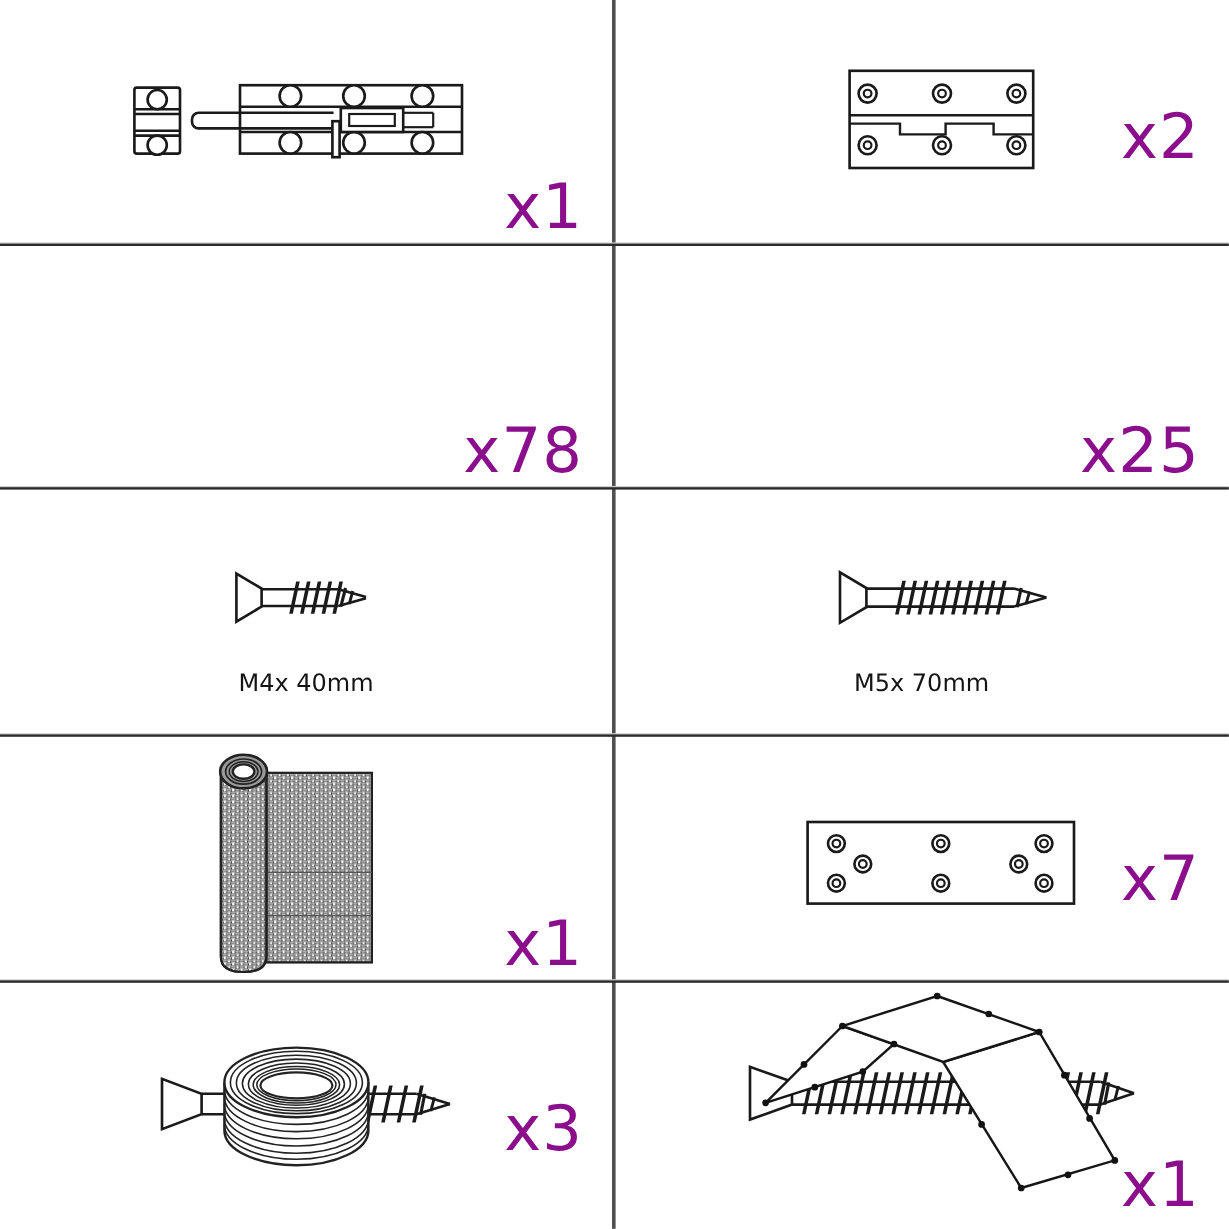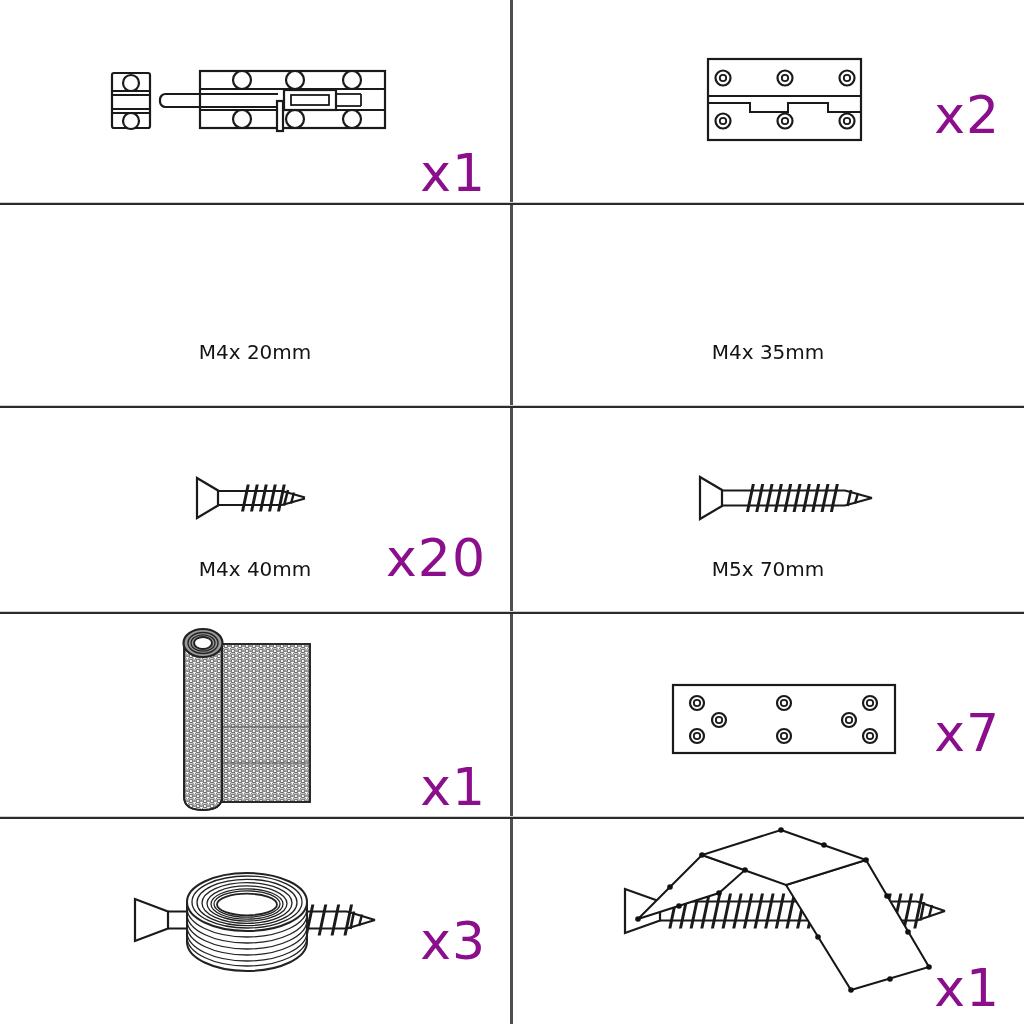--- a/index.html
+++ b/index.html
@@ -111,54 +111,53 @@
     <line x1="24" y1="17" x2="88" y2="17"></line>
     <line x1="24" y1="31" x2="88" y2="31"></line>
     <g transform="skewX(-12)">
       <line x1="55" y1="24" x2="94" y2="24" stroke-width="27" stroke-dasharray="3 6"></line>
     </g>
     <line x1="88" y1="17" x2="111" y2="23.5"></line>
     <line x1="88" y1="31" x2="111" y2="24.5"></line>
     <line x1="94" y1="16" x2="90" y2="31.5" stroke-width="2.6"></line>
     <line x1="100" y1="18.5" x2="97" y2="29.5" stroke-width="2.4"></line>
   </svg>
-  <div class="screw-label">M4x 20mm</div>
+  <span class="qty">x78</span>
 </div>
 
 <div id="c3" class="cell">
   <svg class="part" style="left:184px; top:269px;" width="180" height="48" viewBox="0 0 180 48" fill="none" stroke="#1a1a1a" stroke-width="2.2">
     <path d="M3,3 L3,45 L25,32 L25,16 Z" fill="#fff"></path>
     <line x1="25" y1="16.5" x2="148" y2="16.5"></line>
     <line x1="25" y1="31.5" x2="148" y2="31.5"></line>
     <g transform="skewX(-12)">
       <line x1="57" y1="24" x2="144.5" y2="24" stroke-width="28" stroke-dasharray="3 6.33"></line>
     </g>
     <line x1="148" y1="16.5" x2="175" y2="24"></line>
     <line x1="148" y1="31.5" x2="175" y2="24"></line>
     <line x1="154" y1="16" x2="150.5" y2="32" stroke-width="2.6"></line>
     <line x1="161" y1="19" x2="158" y2="29.5" stroke-width="2.4"></line>
   </svg>
-  <div class="screw-label">M4x 35mm</div>
+  <span class="qty">x25</span>
 </div>
 
 <div id="c4" class="cell">
   <svg class="part" style="left:132px; top:485px;" width="248" height="54" viewBox="0 0 248 54" fill="none" stroke="#1a1a1a" stroke-width="2.2">
     <path d="M3,6 L3,48 L36,35.5 L36,18.5 Z" fill="#fff"></path>
     <line x1="36" y1="18.5" x2="215" y2="18.5"></line>
     <line x1="36" y1="35.5" x2="215" y2="35.5"></line>
     <g transform="skewX(-12)">
       <line x1="65.7" y1="27" x2="223.7" y2="27" stroke-width="31" stroke-dasharray="3 9.9"></line>
     </g>
     <line x1="215" y1="18.5" x2="243" y2="27"></line>
     <line x1="215" y1="35.5" x2="243" y2="27"></line>
     <line x1="222" y1="18.5" x2="218.5" y2="36" stroke-width="2.6"></line>
     <line x1="230" y1="21.5" x2="227" y2="33" stroke-width="2.4"></line>
   </svg>
   <div class="screw-label">M4x 40mm</div>
-  <span class="qty">x20</span>
 </div>
 
 <div id="c5" class="cell">
   <svg class="part" style="left:108px; top:474px;" width="330" height="58" viewBox="0 0 330 58" fill="none" stroke="#1a1a1a" stroke-width="2.2">
     <path d="M4,7 L4,51 L39,38.5 L39,19.5 Z" fill="#fff"></path>
     <line x1="39" y1="19.5" x2="296" y2="19.5"></line>
     <line x1="39" y1="38.5" x2="296" y2="38.5"></line>
     <g transform="skewX(-12)">
       <line x1="57.2" y1="29" x2="305.2" y2="29" stroke-width="35" stroke-dasharray="3 7.65"></line>
     </g>

